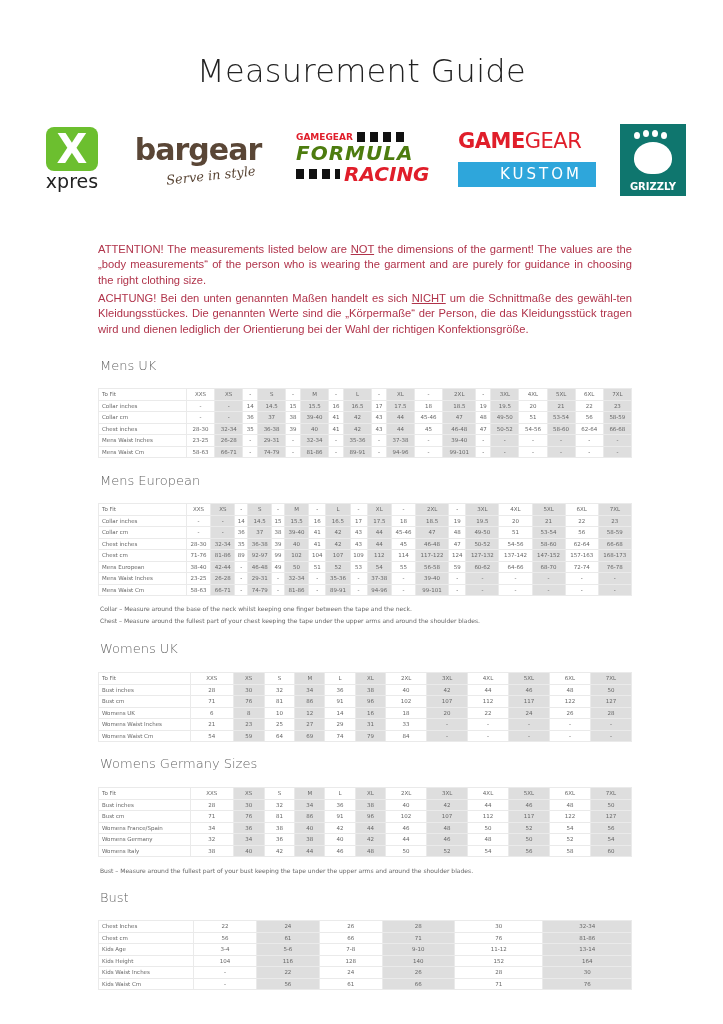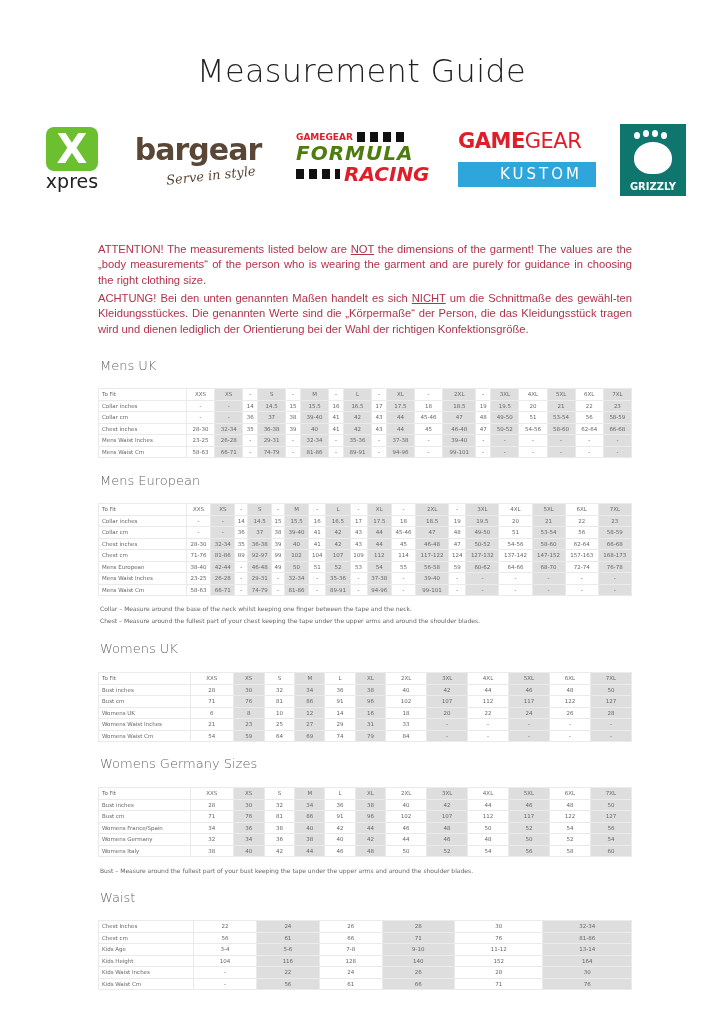--- a/index.html
+++ b/index.html
@@ -594,21 +594,21 @@
         <td>54</td>
         <td class="shade">56</td>
         <td>58</td>
         <td class="shade">60</td>
       </tr>
     </tbody>
   </table>
 
 <div class="footnote" style="top:867px">Bust – Measure around the fullest part of your bust keeping the tape under the upper arms and around the shoulder blades.</div>
 
-<div class="section-title" style="top:890px">Waist</div>
+<div class="section-title" style="top:890px">Bust</div>
 <table class="size" style="top:920px;left:98px;width:534px">
     <tbody>
       <tr>
         <td class="label" style="width: 95px;">Chest Inches</td>
         <td>22</td>
         <td class="shade">24</td>
         <td>26</td>
         <td class="shade">28</td>
         <td>30</td>
         <td class="shade">32-34</td>

